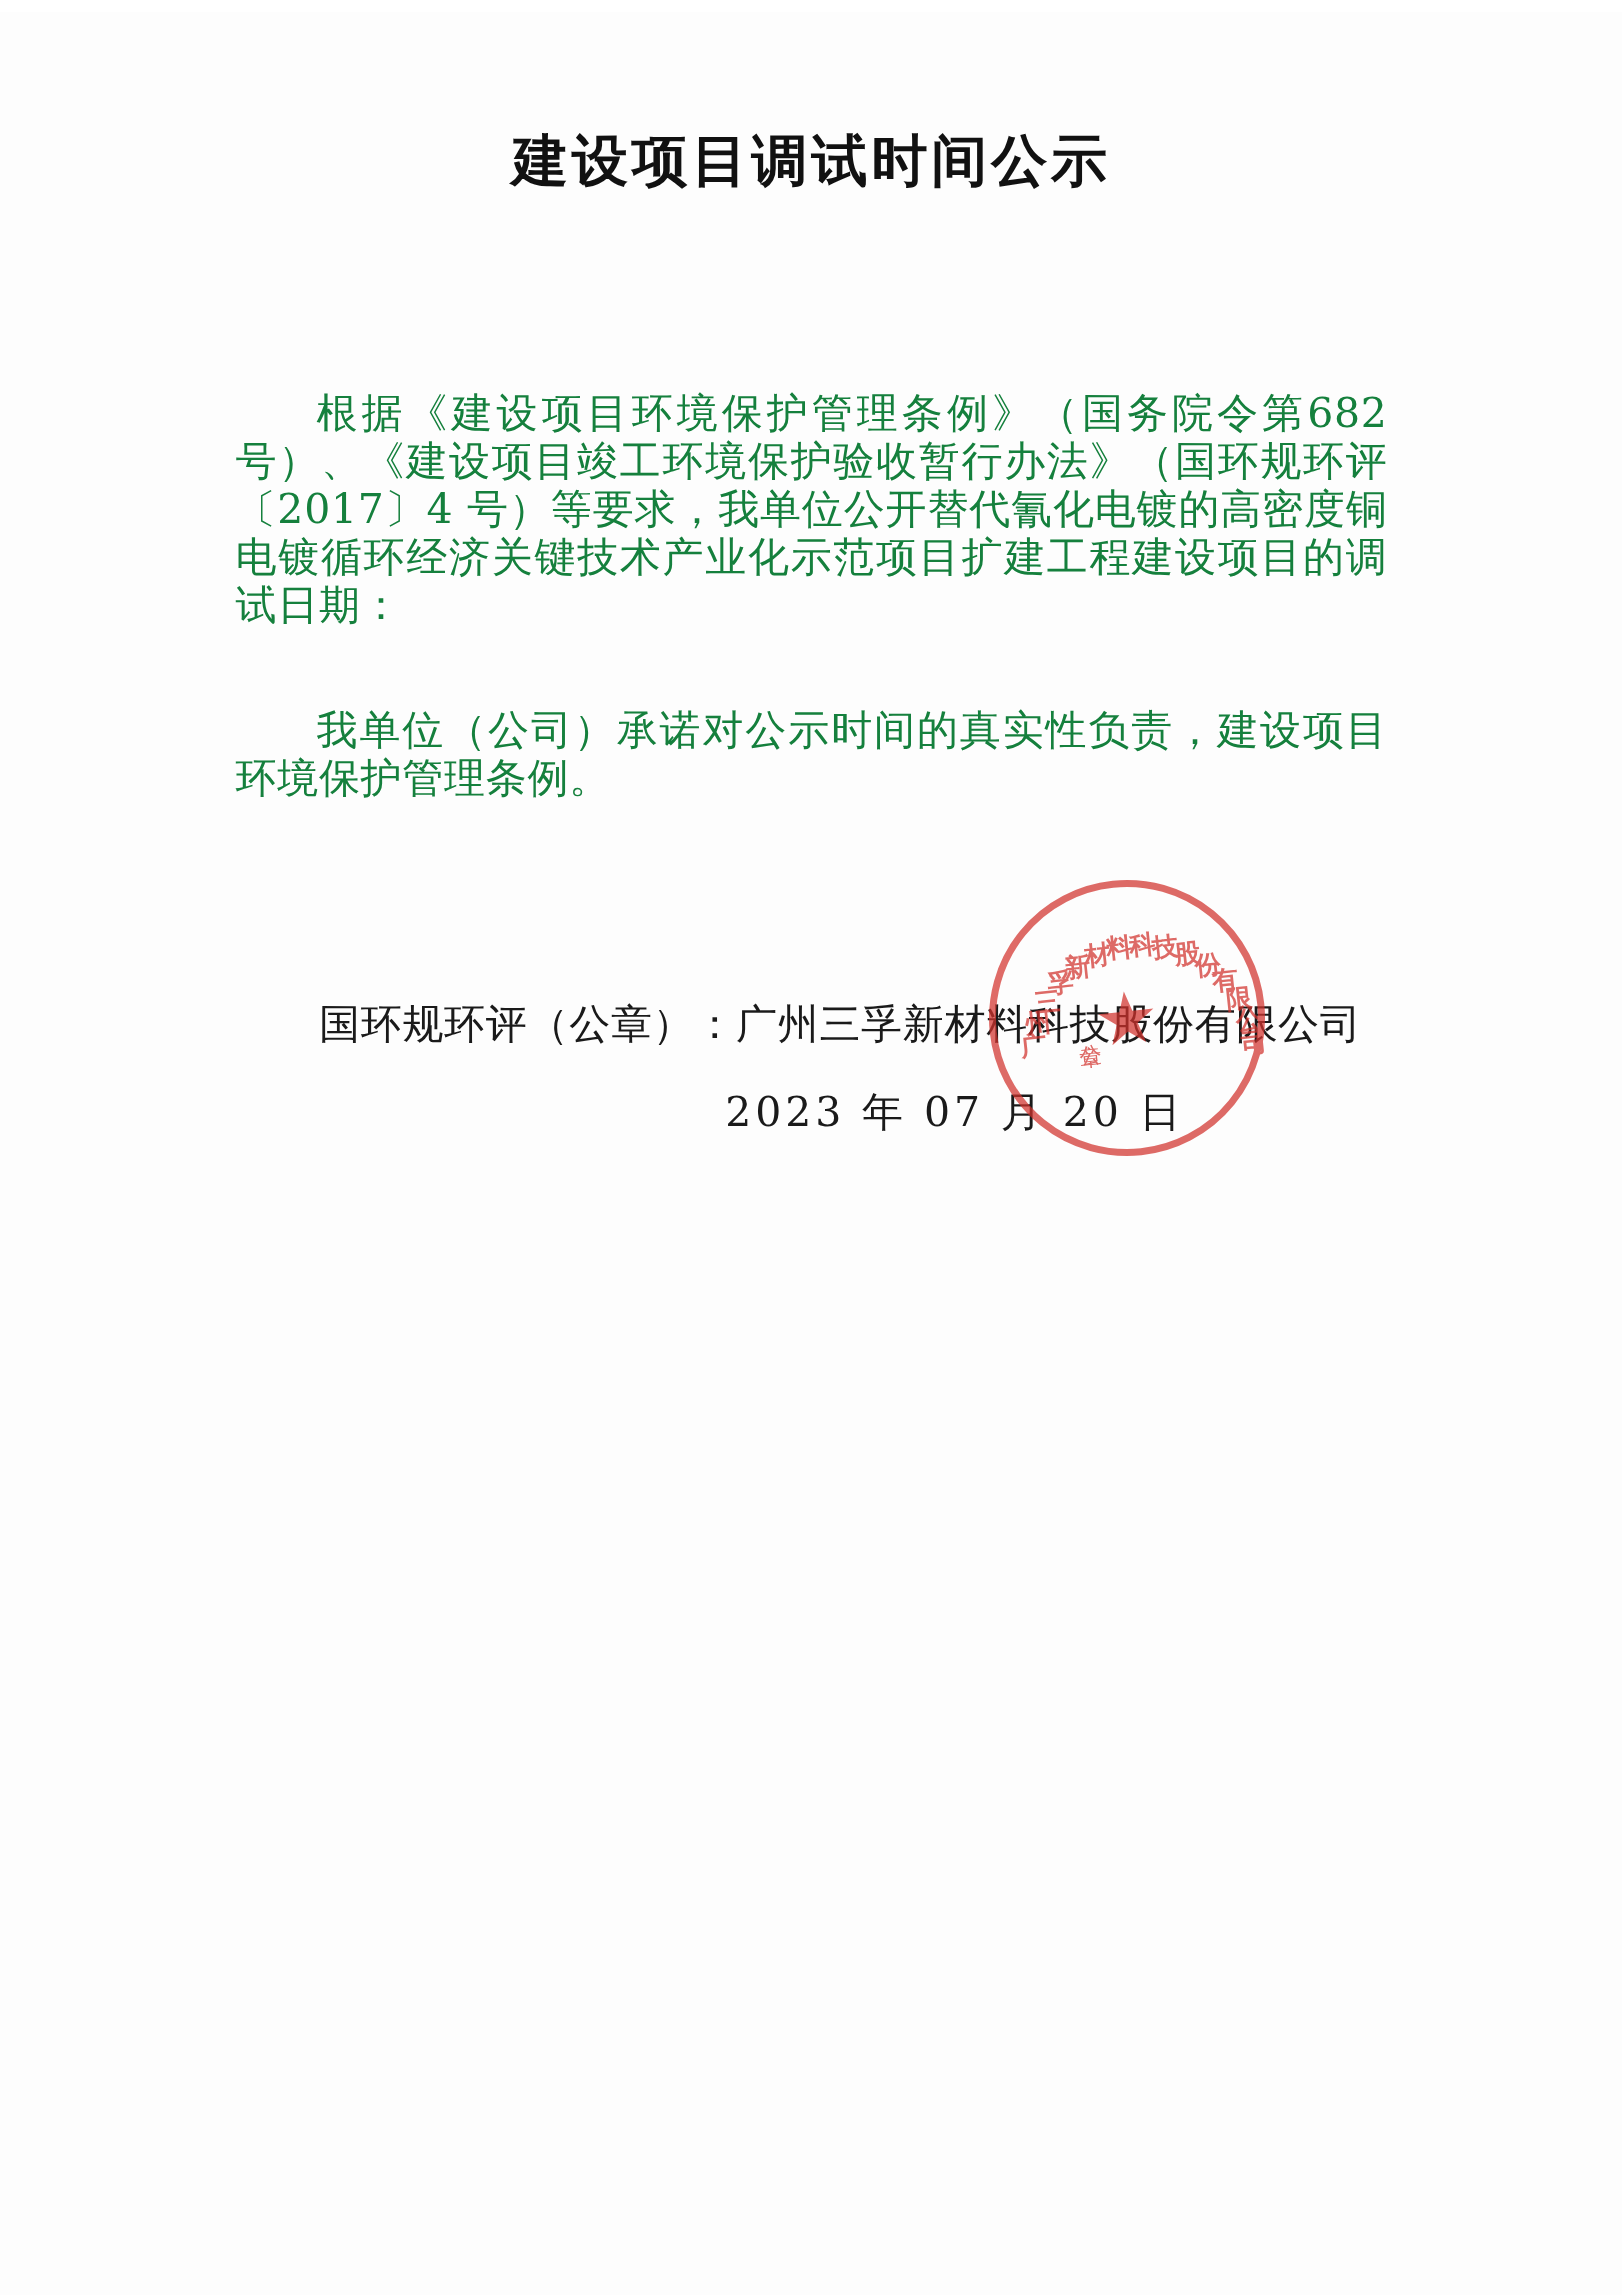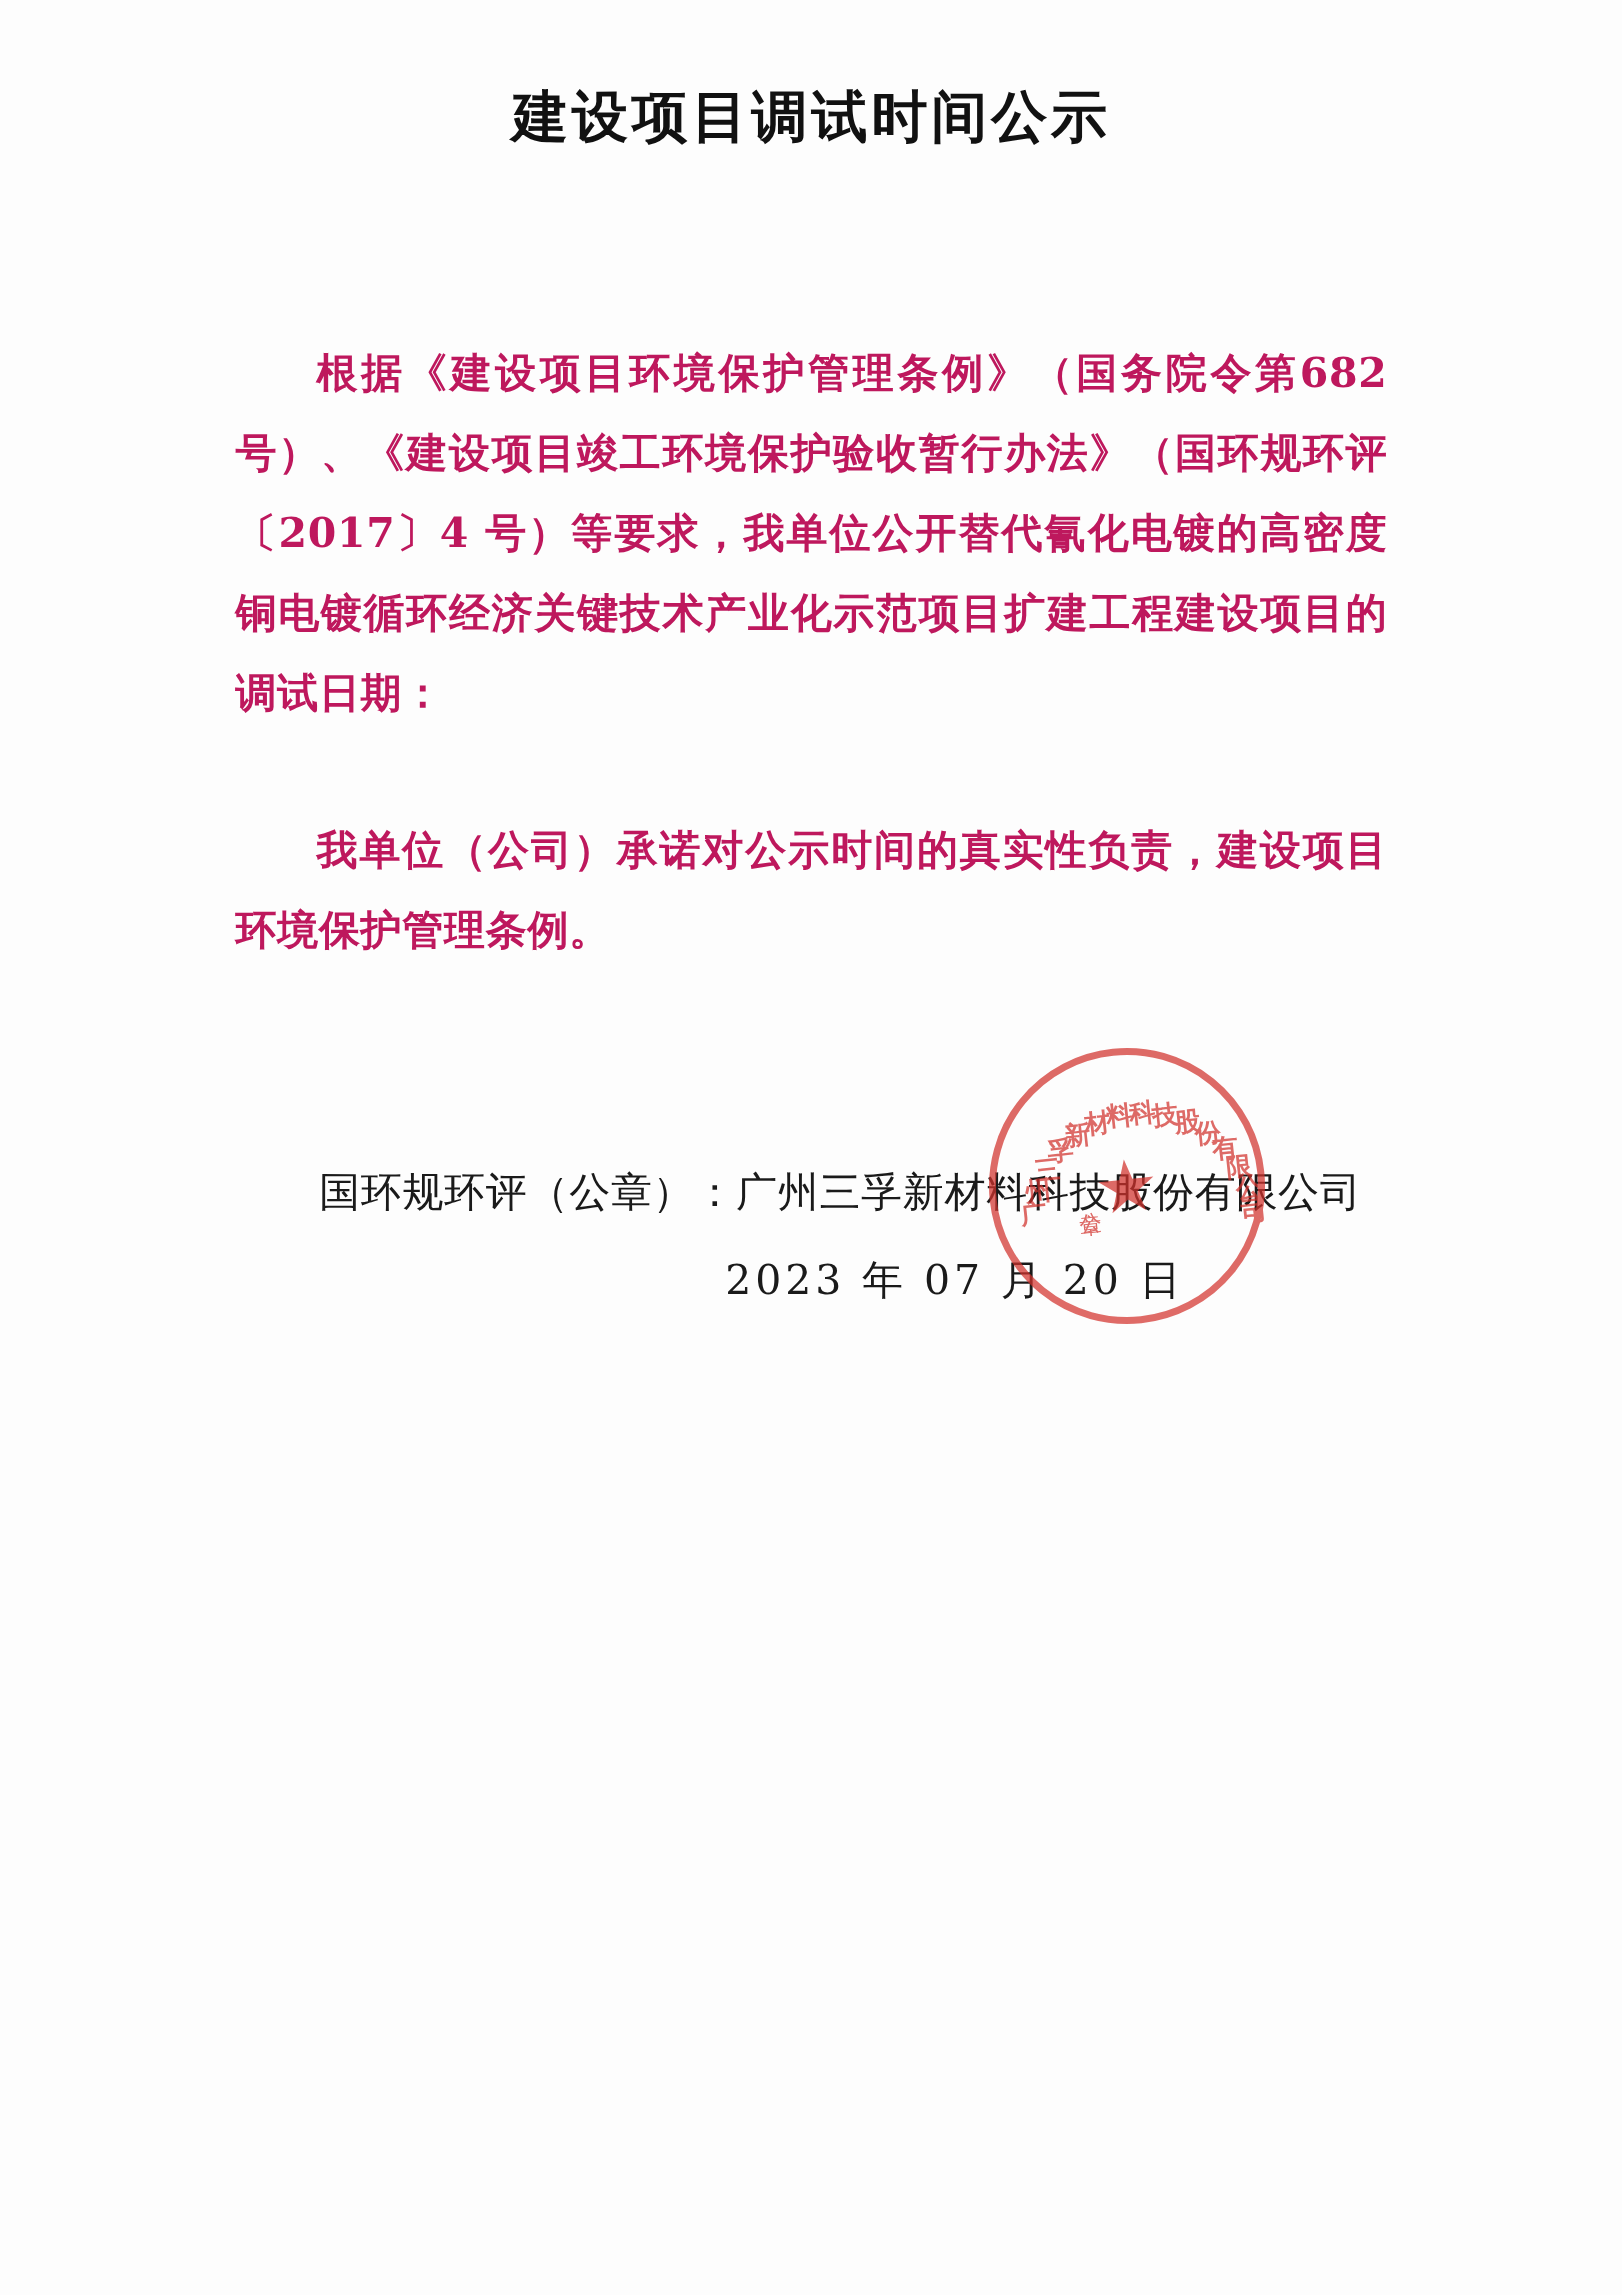--- a/index.html
+++ b/index.html
@@ -20,33 +20,32 @@
     width: 1623px;
     height: 2295px;
     background: #fdfdfd;
   }
   .doc-title {
     text-align: center;
     font-family: "DejaVu Sans", sans-serif;
     font-weight: bold;
     font-size: 56px;
     letter-spacing: 3.9px;
-    margin: 0;
-    padding-top: 80px;
+    margin: 12px;
+    padding-top: 112px;
     color: #111111;
   }
   .body-block {
     margin: 0 auto;
     width: 1152px;
     padding-top: 177px;
     font-size: 41px;
-    line-height: 80px;
+    line-height: 48px;
     letter-spacing: 0.7px;
-    color: #be185d;
-    font-weight: bold;
+    color: #15803d;
   }
   .para {
     margin: 0 0 0 0;
     text-indent: 81px;
     text-align: justify;
     text-justify: inter-ideograph;
   }
   .gap-mid { height: 77px; }
   .gap-large { height: 183px; }
 

